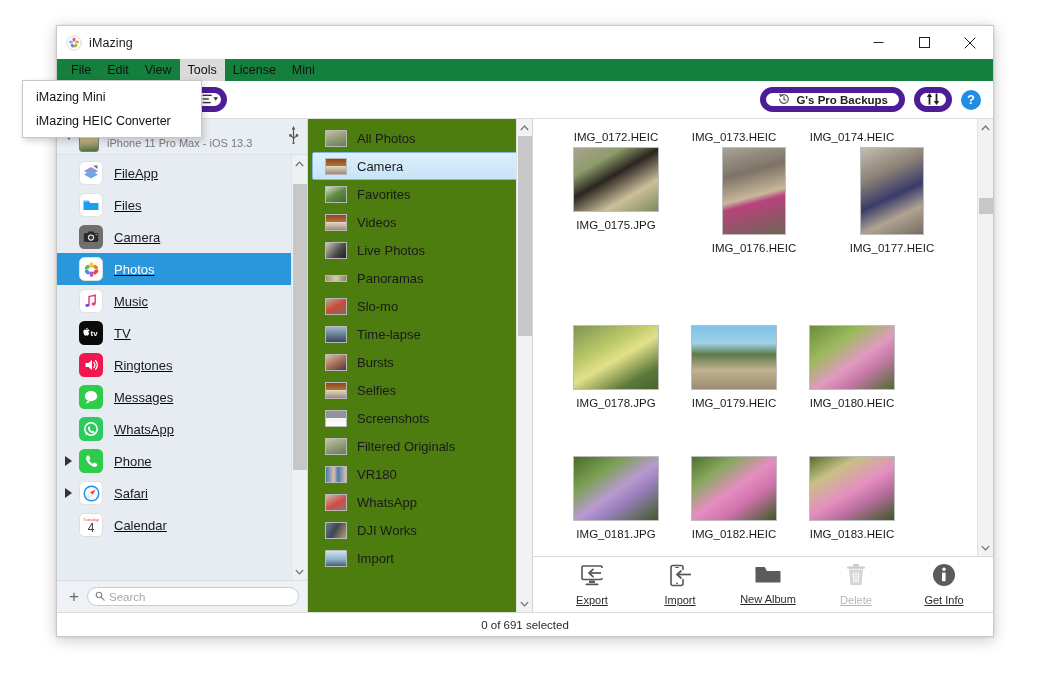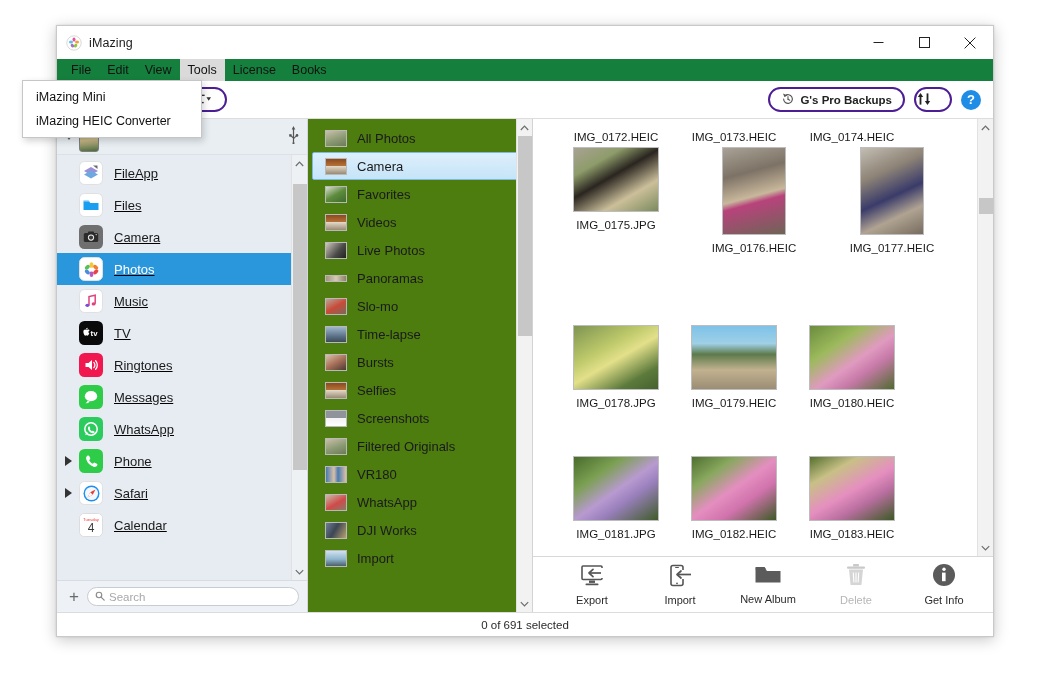--- a/index.html
+++ b/index.html
@@ -49,22 +49,22 @@
   
   .toolbar {
     height: 38px; min-height:38px; background:#ffffff;
     display:flex; align-items:center; padding: 0 12px 0 10px;
     border-bottom: 1px solid #dddddd;
     position: relative; z-index: 1;
   }
   .tb-left { display:flex; align-items:center; gap:12px; }
   .tb-right { margin-left:auto; display:flex; align-items:center; gap:9px; }
   .tb-btn {
-    height: 25px; border: 2px solid #4c1d95; border-radius: 13px;
-    background: #fff; display:flex; align-items:center; justify-content:flex-start;
+    height: 25px; border: 6px solid #4c1d95; border-radius: 13px;
+    background: #fff; display:flex; align-items:center; justify-content:center;
     padding: 0 11px; font-size: 11.5px; color:#222; font-weight: bold; gap:5px;
   }
   .tb-btn.icononly { width: 38px; padding: 0; }
   .help-btn {
     width: 20px; height: 20px; border-radius: 50%; background: #1f8de6;
     color:#fff; font-size: 13px; font-weight: bold; display:flex;
     align-items:center; justify-content:center; line-height:1;
   }
   .backup-label { font-weight: bold; font-size: 11.5px; }
 
@@ -157,21 +157,21 @@
   .ph-cell .caption { font-size: 11.5px; color:#1a1a1a; white-space:nowrap; }
   .ph-row { display:flex; width: 100%; }
 
   
   .bottom-toolbar {
     height: 56px; min-height:56px; border-top: 1px solid #d8d8d8;
     display: flex; align-items: center; justify-content: flex-end;
     padding-right: 18px; gap: 26px; background: #fff;
   }
   .bt-item { width: 62px; display:flex; flex-direction:column; align-items:center; gap:3px; }
-  .bt-item .bt-label { font-size: 11px; color:#2b2b2b; }
+  .bt-item .bt-label { font-size: 11px; color:#2b2b2b;text-decoration:underline; }
   .bt-item.disabled .bt-label { color:#b6b6b6; }
 
   
   .statusbar {
     height: 24px; min-height:22px; border-top: 1px solid #dcdcdc;
     display:flex; align-items:center; justify-content:center;
     font-size: 11.5px; color: #2a2a2a; background:#fff;
   }
 
   
@@ -238,21 +238,21 @@
         </div>
       </div>
     </div>
 
     <div class="menubar">
       <div class="menu-item">File</div>
       <div class="menu-item">Edit</div>
       <div class="menu-item">View</div>
       <div class="menu-item active">Tools</div>
       <div class="menu-item">License</div>
-      <div class="menu-item">Books</div>
+      <div class="menu-item">Mini</div>
     </div>
 
     <div class="toolbar">
       <div class="tb-left">
         <div style="width:60px"></div>
         <div class="tb-btn icononly">
           <span>
             <svg width="15" height="15" viewBox="0 0 16 16">
               <path d="M13 8a5 5 0 1 1-1.6-3.65" fill="none" stroke="#222" stroke-width="1.5" stroke-linecap="round"></path>
               <polygon points="13.6,1.6 12.2,5.6 8.6,4.3" fill="#222"></polygon>
@@ -303,20 +303,24 @@
 
     <div class="body-area">
 
       <div class="sidebar">
 
         <div class="device-header">
           <div class="disclosure">
             <div class="tri-down"></div>
           </div>
           <div class="device-thumb"></div>
+          <div class="device-text">
+            <span class="device-name">G's Pro</span>
+            <span class="device-sub">iPhone 11 Pro Max - iOS 13.3</span>
+          </div>
           <span class="usb-icon">
             <svg width="11" height="18" viewBox="0 0 11 18">
               <line x1="5.5" y1="3" x2="5.5" y2="16" stroke="#555" stroke-width="1.2"></line>
               <circle cx="5.5" cy="17" r="1.1" fill="#555"></circle>
               <polygon points="5.5,0 3.7,3.4 7.3,3.4" fill="#555"></polygon>
               <rect x="1.2" y="8.2" width="2.4" height="2.4" fill="#555"></rect>
               <circle cx="9" cy="9.4" r="1.3" fill="#555"></circle>
               <line x1="2.4" y1="9.4" x2="5.5" y2="12" stroke="#555" stroke-width="1.1"></line>
               <line x1="9" y1="9.4" x2="5.5" y2="12.6" stroke="#555" stroke-width="1.1"></line>
             </svg>

